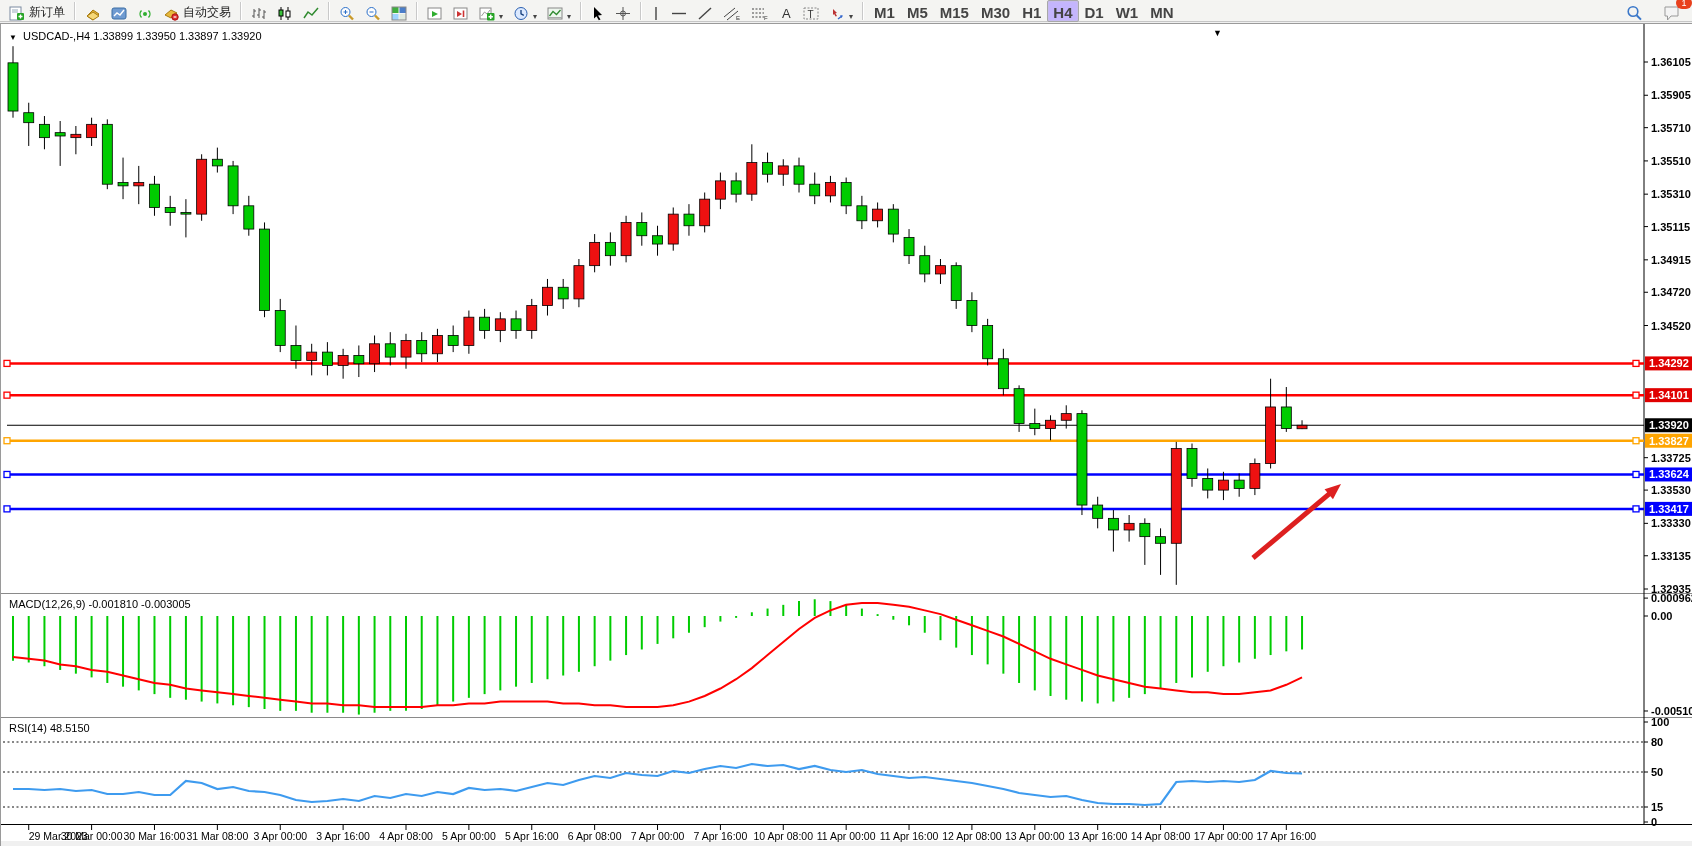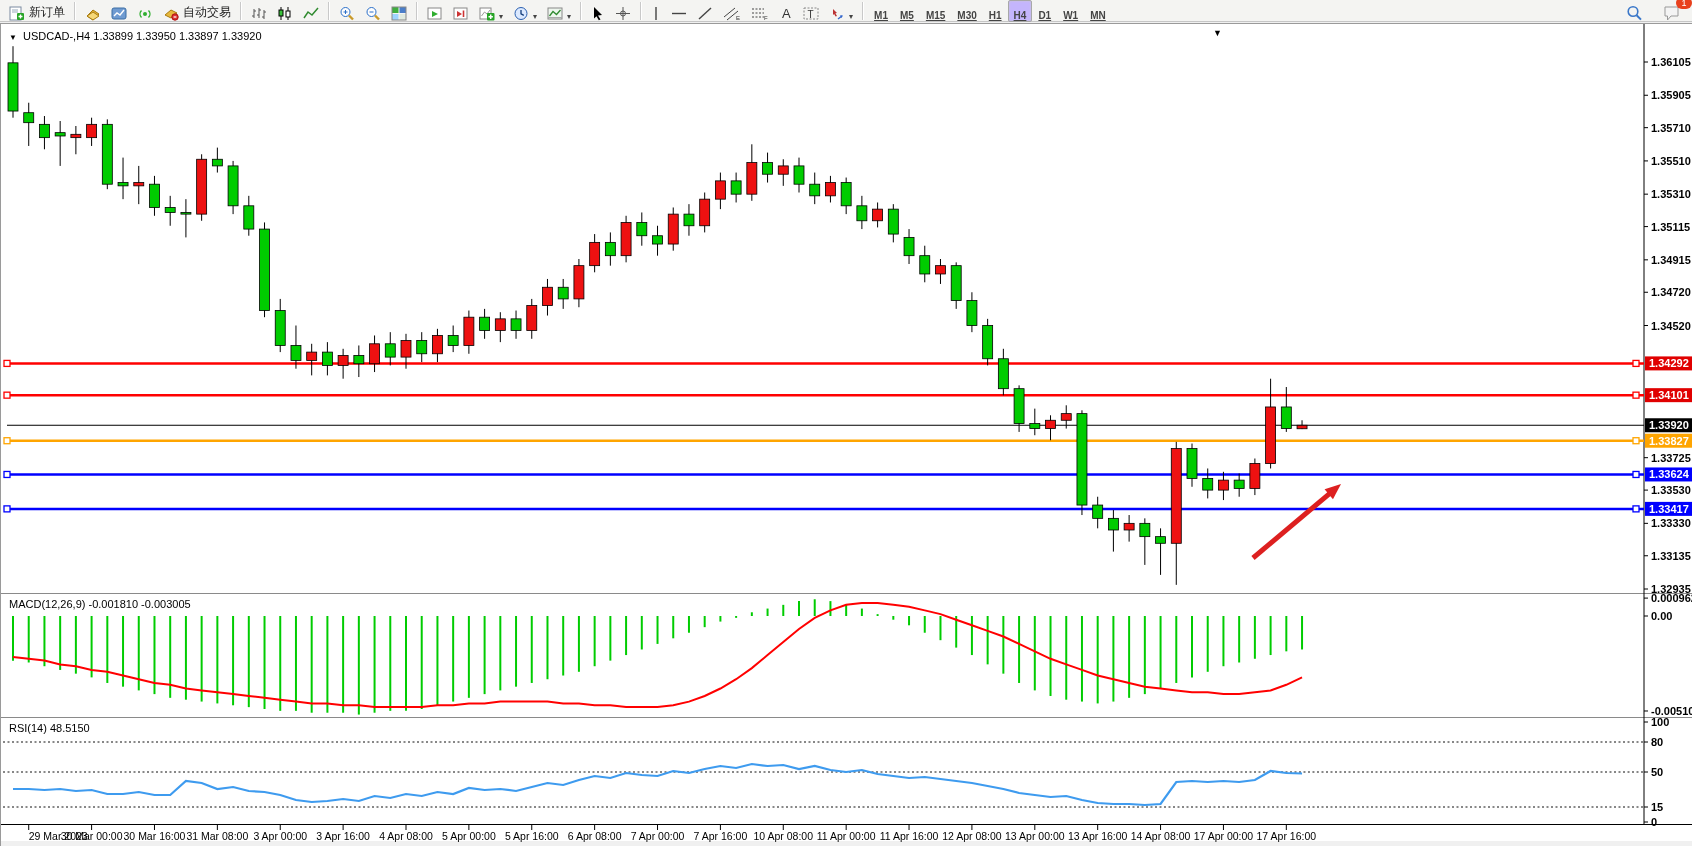--- a/index.html
+++ b/index.html
@@ -4,21 +4,21 @@
 <style>
   html,body{margin:0;padding:0;width:1692px;height:846px;overflow:hidden;
     font-family:"Liberation Sans",sans-serif;background:#f0f0f0;}
   
   #toolbar{position:absolute;top:0;left:0;width:1692px;height:22px;background:#f4f4f2;
     border-bottom:1px solid #c6c6c6;display:flex;align-items:center;padding-left:4px;box-sizing:border-box;}
   .tbtn{height:20px;display:flex;align-items:flex-end;gap:4px;padding:0 4px;border:1px solid transparent;
     border-radius:2px;cursor:default;font-size:12px;color:#222;}
   .tbtn.active{background:#c4b5fd;border:1px solid #a8a8a8;box-shadow:inset 0 0 2px #ccc;}
   .tsep{width:1px;height:18px;background:#c9c9c9;border-right:1px solid #fff;margin:0 4px;}
-  .period{font-size:10px;font-weight:bold;color:#444;padding:0 5px;text-decoration:underline;}
+  .period{font-size:15px;font-weight:bold;color:#444;padding:0 5px;}
   #toolbar-right{position:absolute;right:6px;top:0;height:22px;display:flex;align-items:center;gap:10px;}
   .badge{position:absolute;top:-4px;right:-7px;background:#e8401c;color:#fff;font-size:9px;
     border-radius:7px;min-width:12px;height:12px;line-height:12px;text-align:center;padding:0 2px;}
   .ic{display:inline-block;}
   
   #chart-wrap{position:absolute;top:23px;left:0;width:1692px;height:823px;background:#fff;
     border-top:1px solid #9a9a9a;border-left:1px solid #9a9a9a;box-sizing:border-box;}
   svg text{font-family:"Liberation Sans",sans-serif;}
 </style>
 </head>

